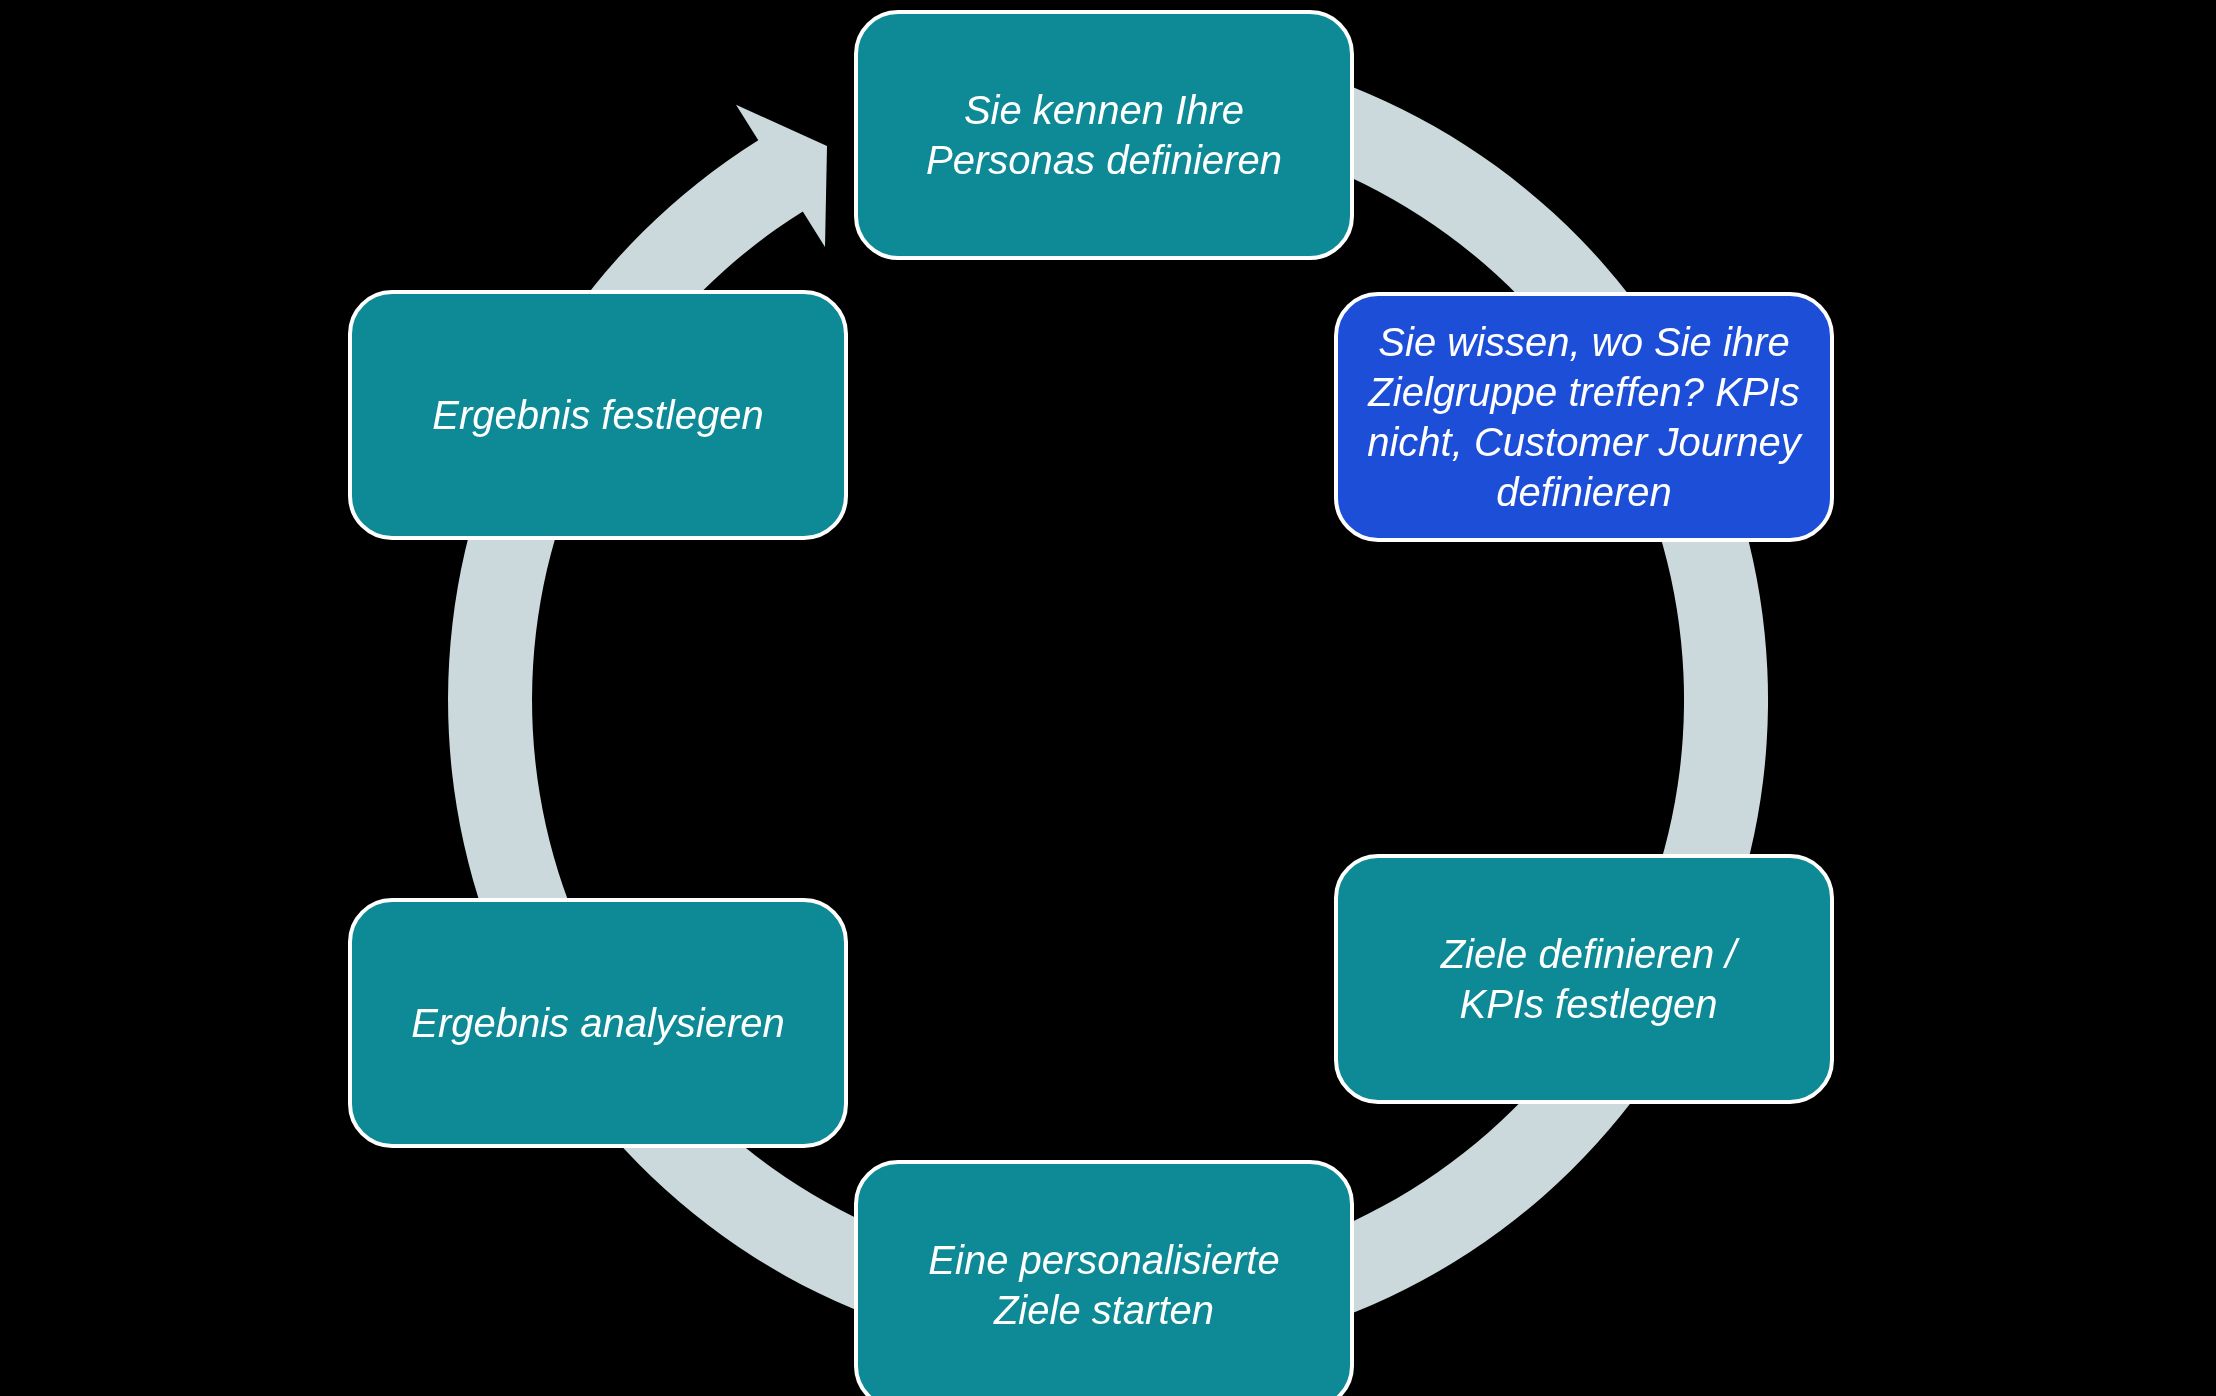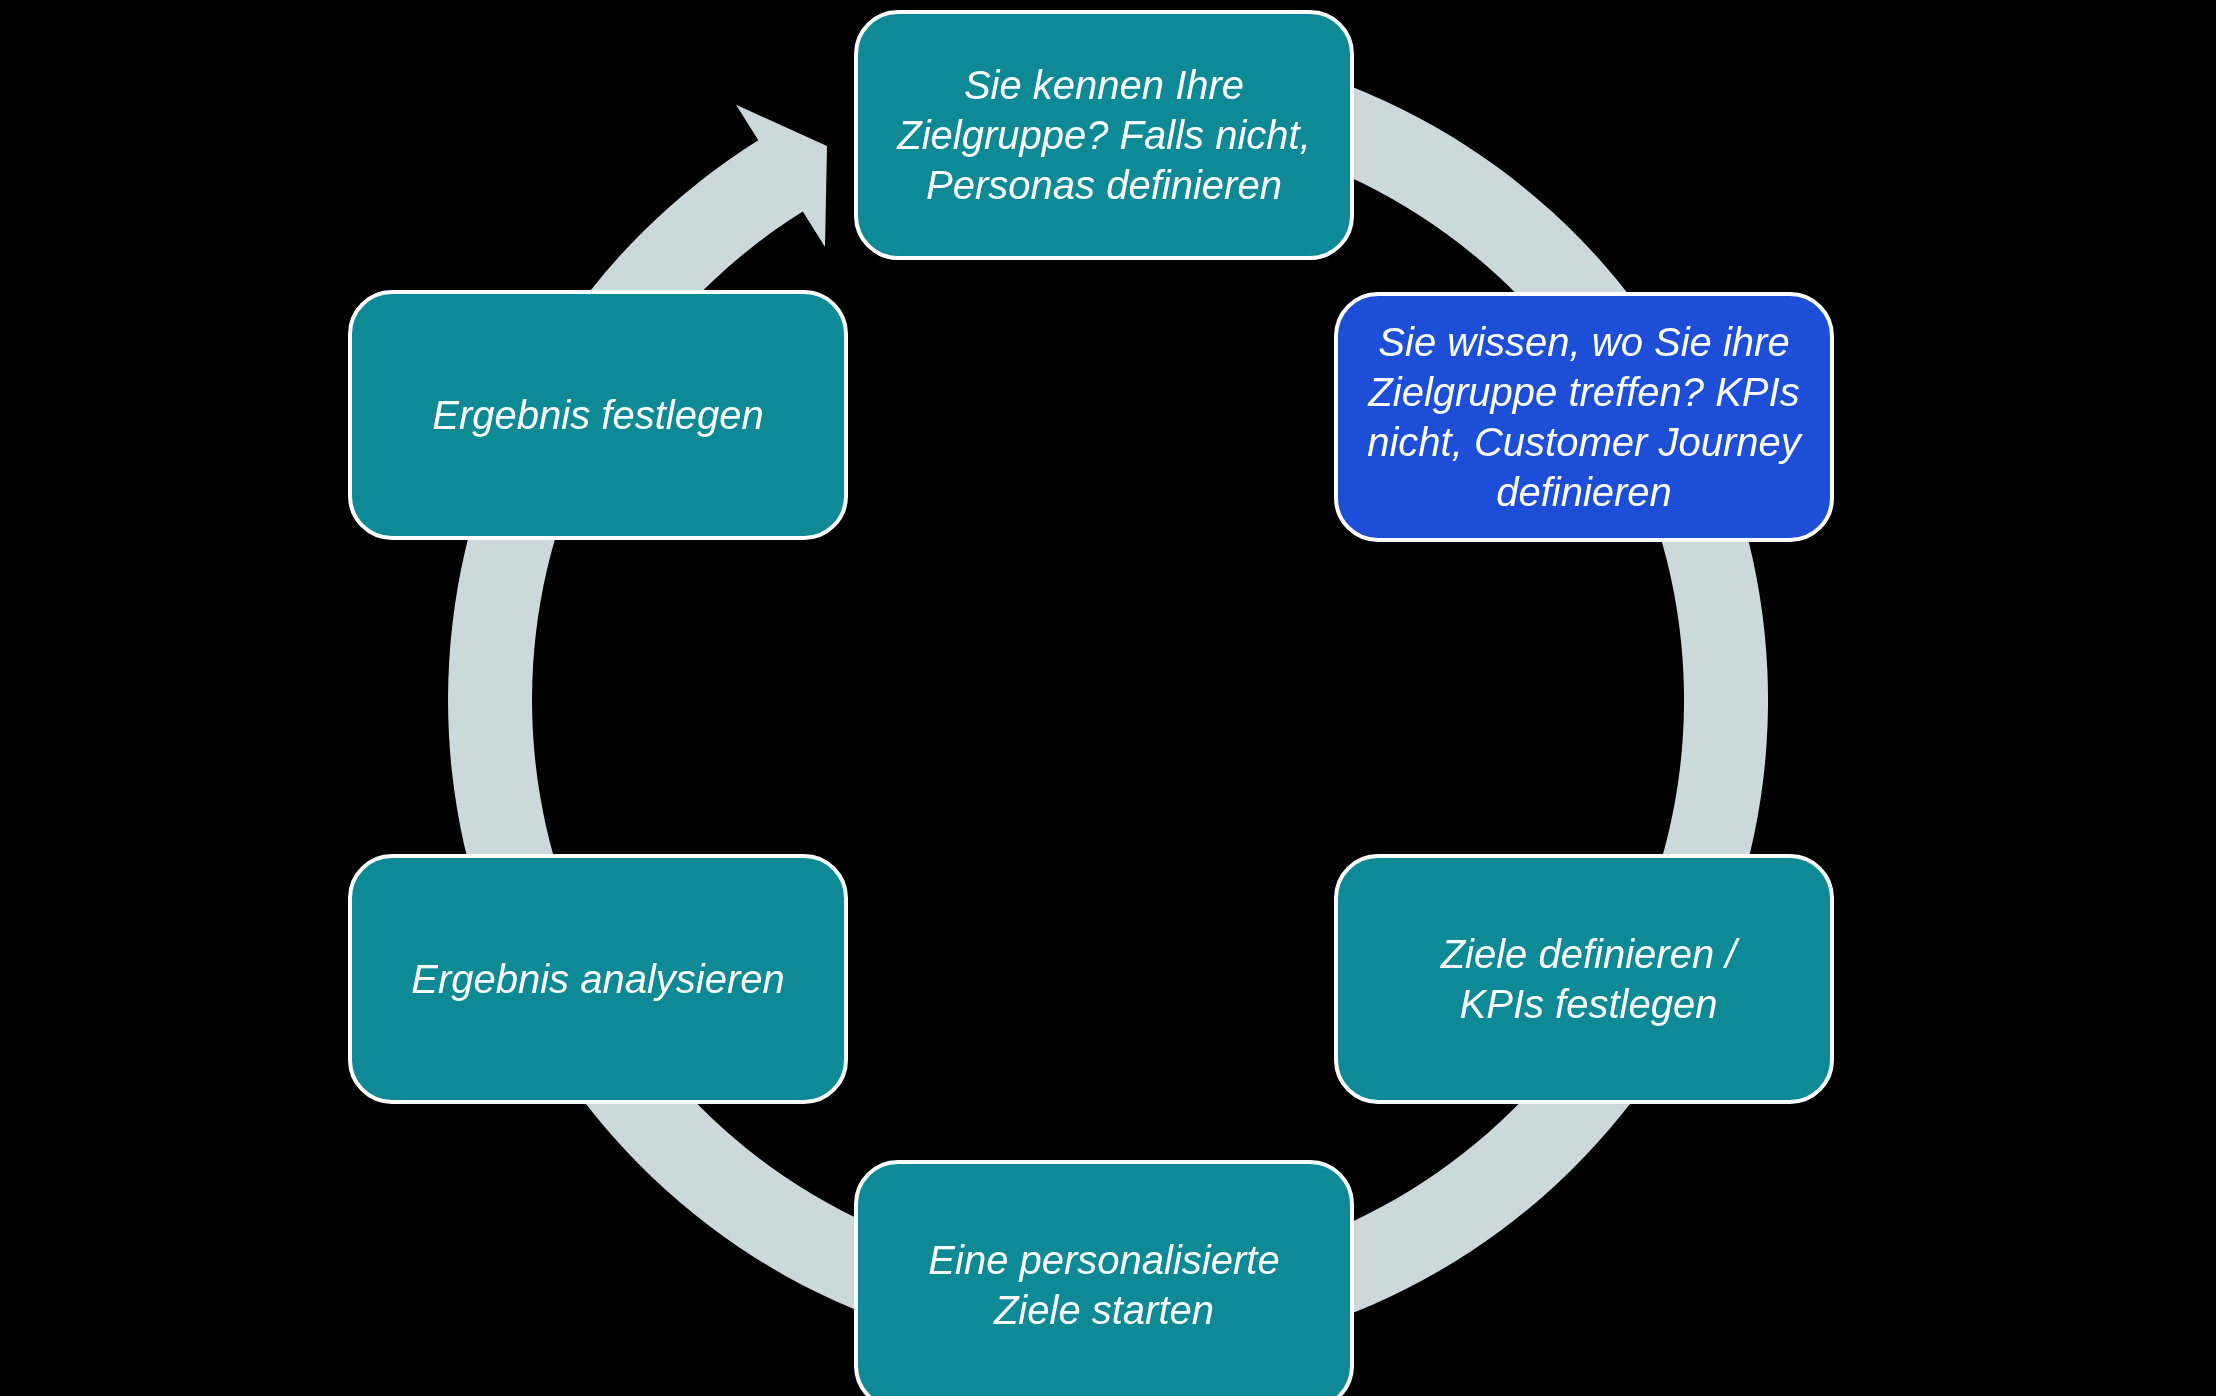--- a/index.html
+++ b/index.html
@@ -62,21 +62,20 @@
              L 827.0 146.0
              L 825.0 247.1
              L 802.8 211.5
              A 576 576 0 1 0 1305.0 158.7
              Z" fill="#cbd9dc"></path>
   </svg>
 
   <div class="node pos-n" style="background-color: rgb(13, 138, 150);">
     <div class="node-text">
       <span>Sie kennen Ihre</span>
-      <span>Zielgruppe? Falls nicht,</span>
       <span>Personas definieren</span>
     </div>
   </div>
 
   <div class="node pos-ne" style="background-color: #1d4ed8;">
     <div class="node-text">
       <span>Sie wissen, wo Sie ihre</span>
       <span>Zielgruppe treffen? KPIs</span>
       <span>nicht, Customer Journey</span>
       <span>definieren</span>
@@ -90,21 +89,21 @@
     </div>
   </div>
 
   <div class="node pos-s" style="background-color: rgb(13, 138, 150);">
     <div class="node-text">
       <span>Eine personalisierte</span>
       <span>Ziele starten</span>
     </div>
   </div>
 
-  <div class="node pos-sw" style="background-color: rgb(13, 138, 150);">
+  <div class="node pos-sw" style="background-color: rgb(13, 138, 150); margin-top: 44px;">
     <div class="node-text">
       <span>Ergebnis analysieren</span>
     </div>
   </div>
 
   <div class="node pos-nw" style="background-color: rgb(13, 138, 150);">
     <div class="node-text">
       <span>Ergebnis festlegen</span>
     </div>
   </div>

